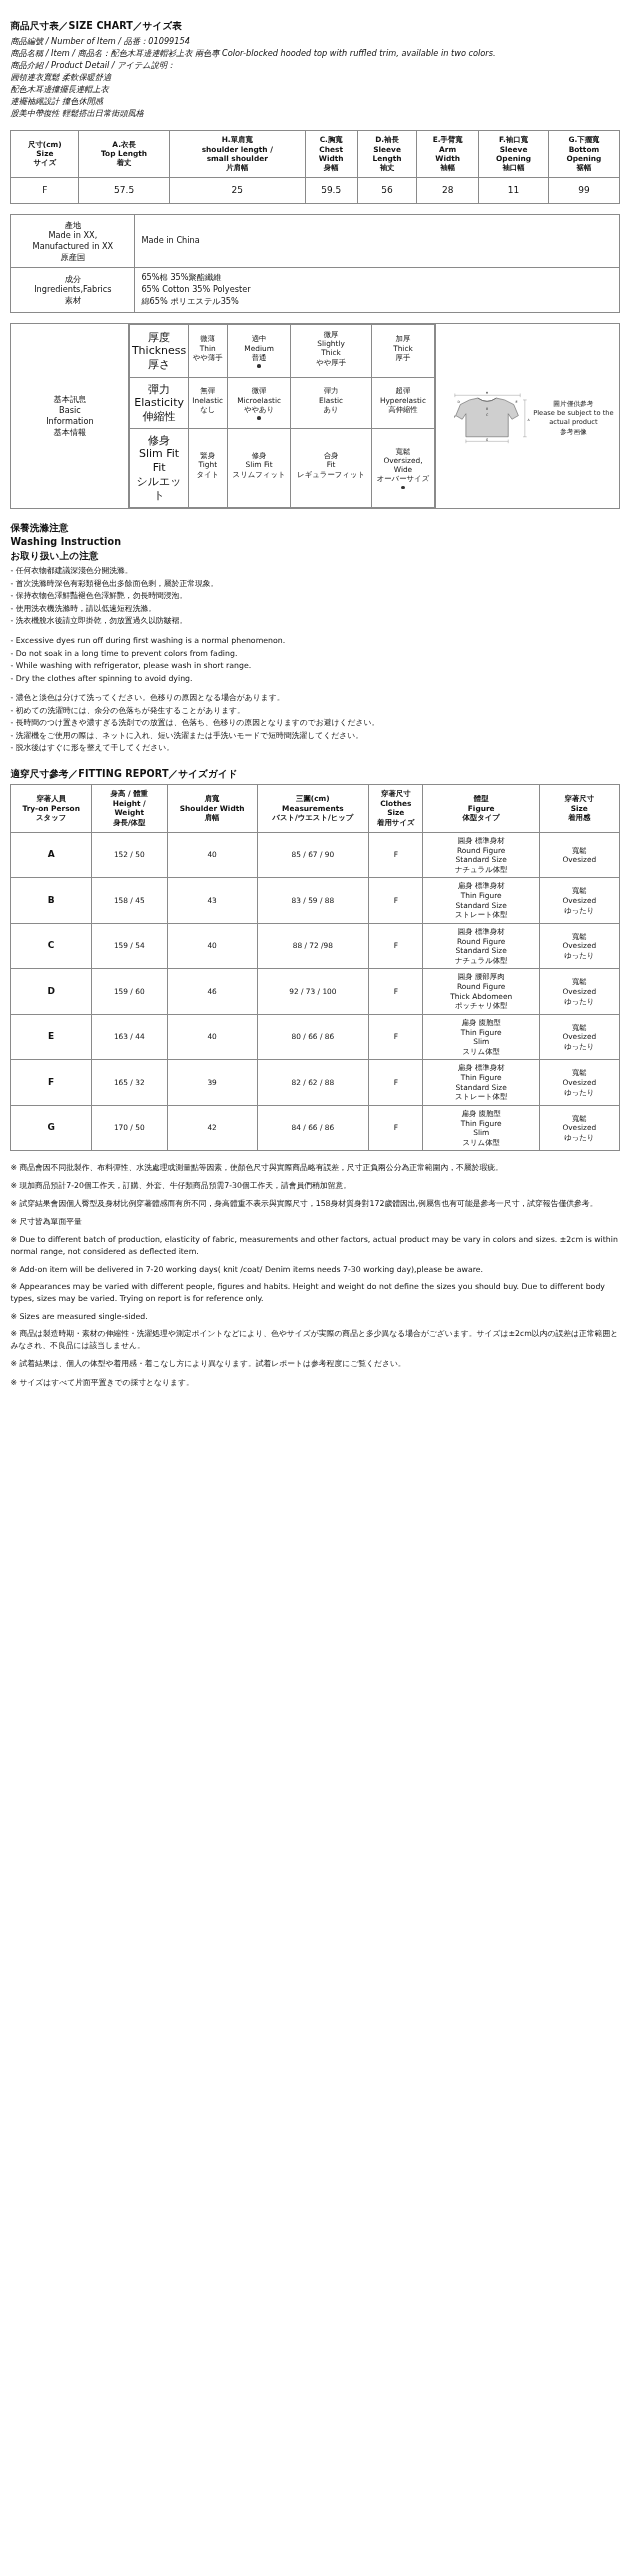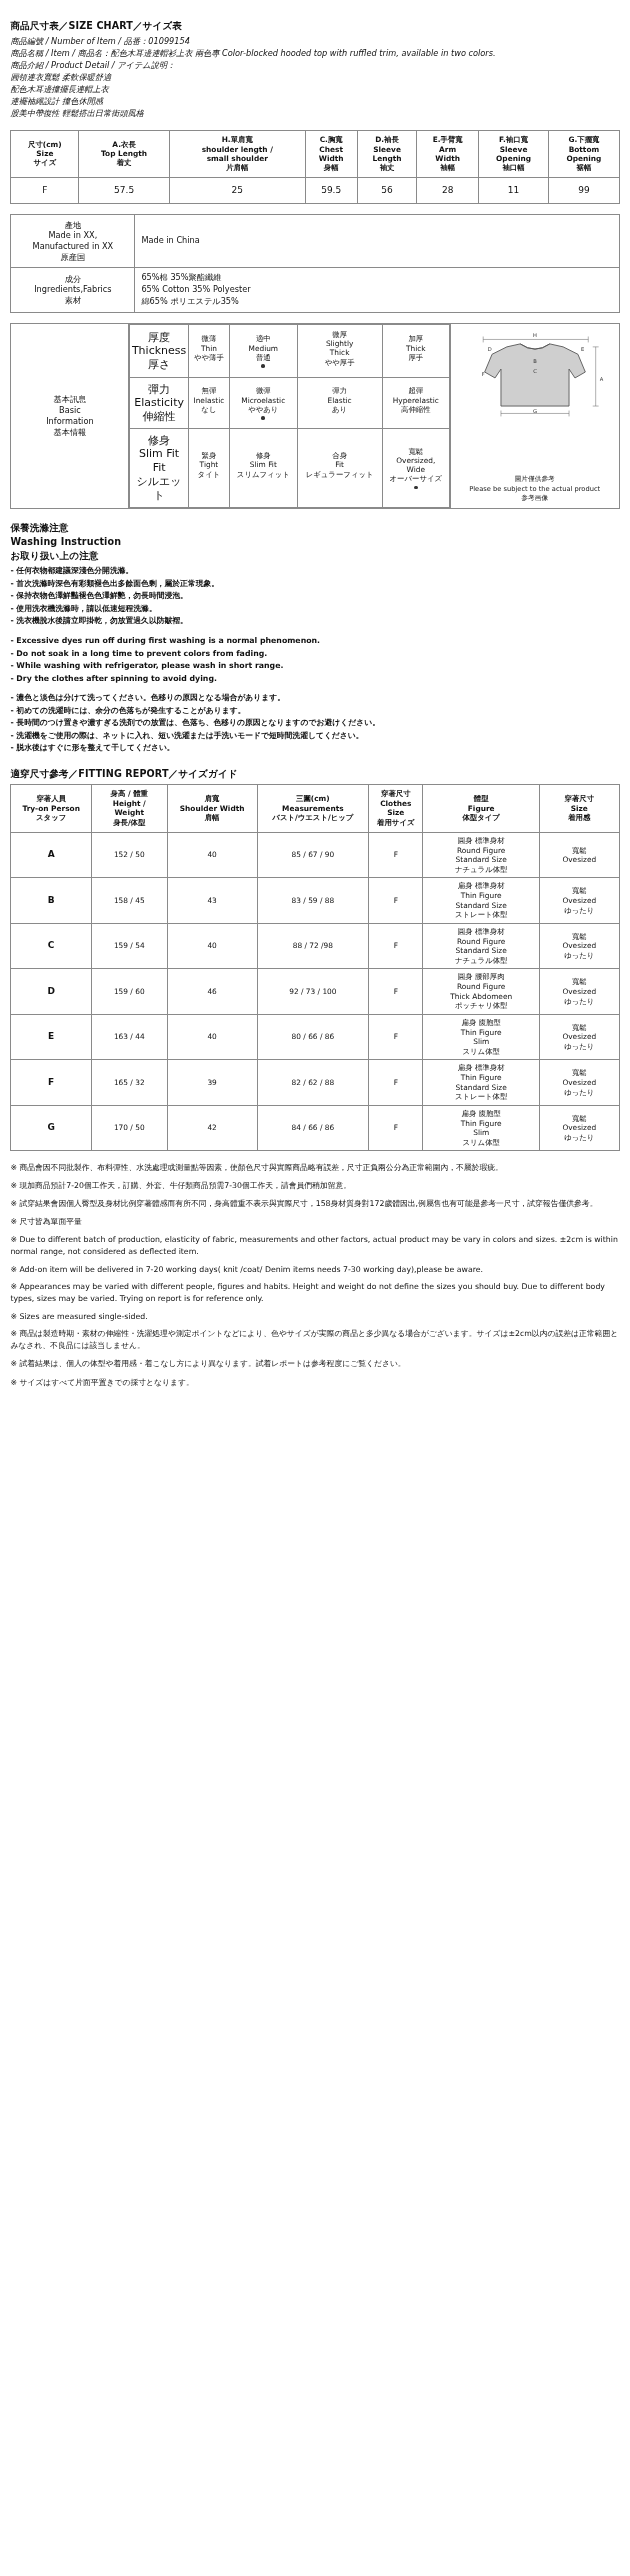--- a/index.html
+++ b/index.html
@@ -42,38 +42,38 @@
     vertical-align:middle;
   }
   .info-table td.lbl{
     width:111px;
     text-align:center;
     line-height:1.3;
   }
   .basic-wrap{display:flex;border:0.7px solid #8a8a8a;}
   .basic-left{flex:0 0 111px;border-right:0.7px solid #8a8a8a;display:flex;align-items:center;justify-content:center;text-align:center;font-size:8.2px;line-height:1.35;padding:3px;}
   .basic-mid{flex:1 1 auto;}
-  .basic-right{flex:0 0 159px;border-left:0.7px solid #8a8a8a;padding:4.4px;display:flex;flex-direction:column;align-items:center;justify-content:space-between;}
+  .basic-right{flex:0 0 159px;border-left:0.7px solid #8a8a8a;padding:4.4px;display:flex;align-items:center;justify-content:space-between;}
   .opt-table{width:100%;border-collapse:collapse;}
   .opt-table td{
     border:0.7px solid #8a8a8a;
     text-align:center;
     vertical-align:middle;
     font-size:7.4px;
     line-height:1.25;
     padding:4.4px 1.5px;
     position:relative;
     height:34px;
   }
   .opt-table td.rowlabel{width:49px;font-size:11px;}
   .dot{display:block;width:3.7px;height:3.7px;border-radius:50%;background:#333;margin:2.2px auto 0 auto;}
   .nodot{display:block;height:6px;}
   .garment-note{font-size:6.7px;text-align:center;line-height:1.4;margin-top:4.4px;color:#222;}
   .wash p,.fit-note p{margin:0;font-size:7.8px;line-height:1.6;}
-  .wash .blk{margin-bottom:7.4px;font-weight:bold;}
+  .wash .blk{margin-bottom:7.4px;}
   .fitchart th,.fitchart td{
     border:0.7px solid #8a8a8a;
     text-align:center;
     vertical-align:middle;
     font-size:7.4px;
     padding:3px 13px;
     line-height:1.3;
   }
   .fitchart thead th{font-weight:bold;padding:4.4px 1.5px;}
   .fitchart td.person{font-weight:bold;font-size:9px;}

